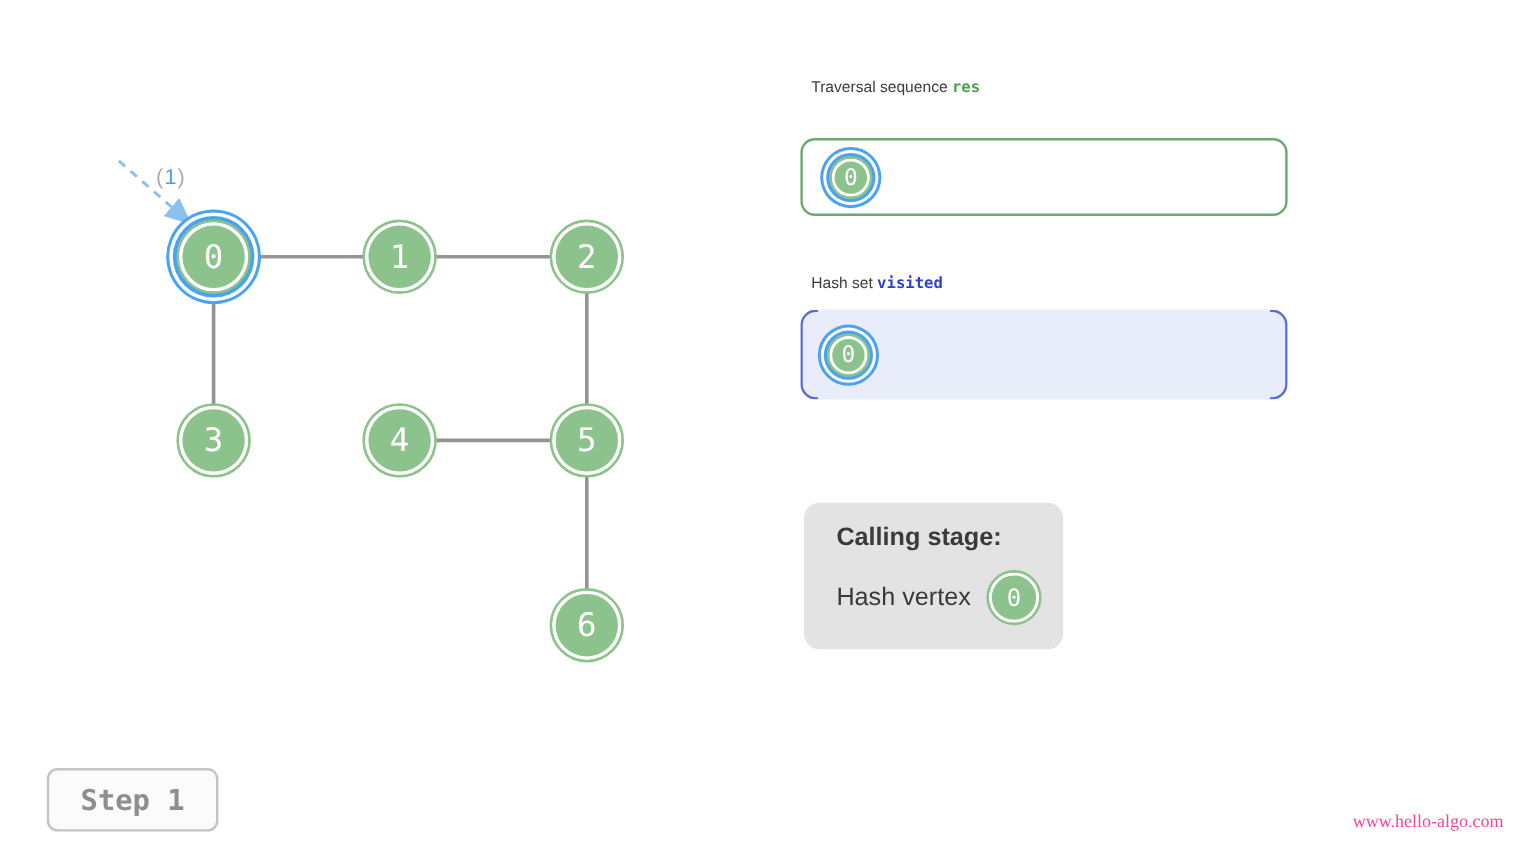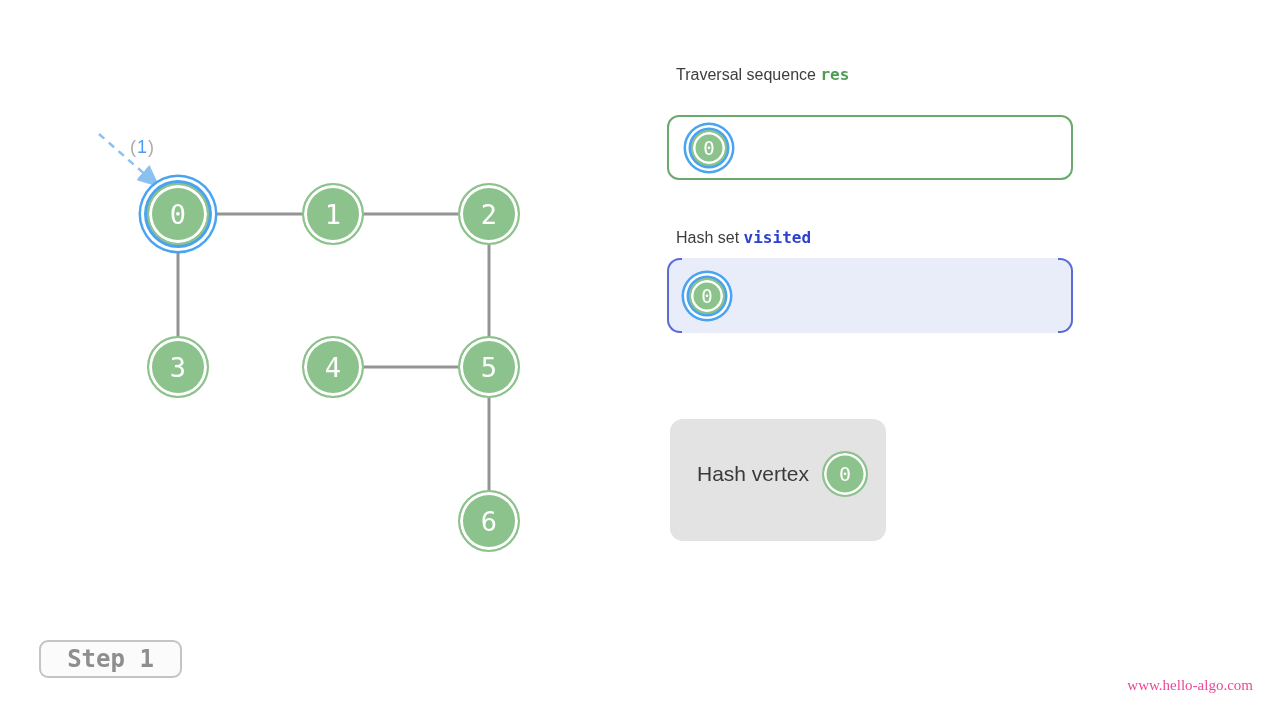--- a/index.html
+++ b/index.html
@@ -19,21 +19,21 @@
                     0 0 0 3px #4AA3F0,
                     0 0 0 6px #ffffff,
                     0 0 0 8.5px #4AA3F0;}
 
   .arrow-label{position:absolute;left:130px;top:137px;z-index:2;font-size:18px;
                font-family:"Liberation Sans",sans-serif;letter-spacing:1px;}
   .arrow-label .paren{color:#ABABAB;}
   .arrow-label .num{color:#4A9DF0;}
 
   
-  .section-title{position:absolute;font-size:16px;color:#3D3D3D;z-index:2;}
+  .section-title{position:absolute;font-size:13px;color:#3D3D3D;z-index:2;}
   .code{font-family:"DejaVu Sans Mono",monospace;font-weight:bold;}
   .code.green{color:#4D9E52;}
   .code.blue{color:#2C41CC;}
 
   .res-box{position:absolute;left:667px;top:115px;width:406px;height:65px;box-sizing:border-box;
            border:2px solid #6AAA6E;border-radius:12px;background:#ffffff;
            display:flex;align-items:center;padding-left:22px;z-index:2;}
 
   .visited-box{position:absolute;left:667px;top:258px;width:406px;height:75px;
                background:#E9EDF9;border-radius:13px;
@@ -57,21 +57,21 @@
                background:#E3E3E3;border-radius:13px;padding:17px 0 0 27px;z-index:2;}
   .calling-title{font-size:21px;font-weight:bold;color:#3A3A3A;}
   .calling-row{margin-top:15px;display:flex;align-items:center;gap:13px;font-size:21px;color:#3A3A3A;}
   .cnode{box-sizing:border-box;width:46px;height:46px;border-radius:50%;flex:0 0 auto;
          background:#8CC28B;border:2px solid #8CC28B;
          box-shadow:inset 0 0 0 2.5px #ffffff;
          display:flex;align-items:center;justify-content:center;
          color:#ffffff;font-family:"DejaVu Sans Mono",monospace;font-size:20px;}
 
   
-  .step-button{position:absolute;left:39px;top:640px;width:143px;height:38px;box-sizing:border-box;
+  .step-button{position:absolute;left:39px;top:640px;width:143px;height:53px;box-sizing:border-box;
                background:#FBFBFB;border:2px solid #C4C4C4;border-radius:9px;
                display:flex;align-items:center;justify-content:center;
                font-family:"DejaVu Sans Mono",monospace;font-weight:bold;font-size:24px;color:#8E8E8E;}
   .watermark{position:absolute;right:27px;top:677px;
              font-family:Liberation Serif, serif;font-size:15px;color:#ec4899;}
 </style>
 </head>
 <body>
 
 <div class="stage">
@@ -127,20 +127,21 @@
 
   <div class="visited-box">
     <div class="bracket left"></div>
     <div class="bracket right"></div>
     <div class="snode highlight">
         <span>0</span>
       </div>
   </div>
 
   <div class="calling-box">
+    <div class="calling-title">Calling stage:</div>
     <div class="calling-row">
       <span>Hash vertex</span>
       <div class="cnode">
           <span>0</span>
         </div>
     </div>
   </div>
 
   <div class="step-button">
       <span>Step 1</span>

